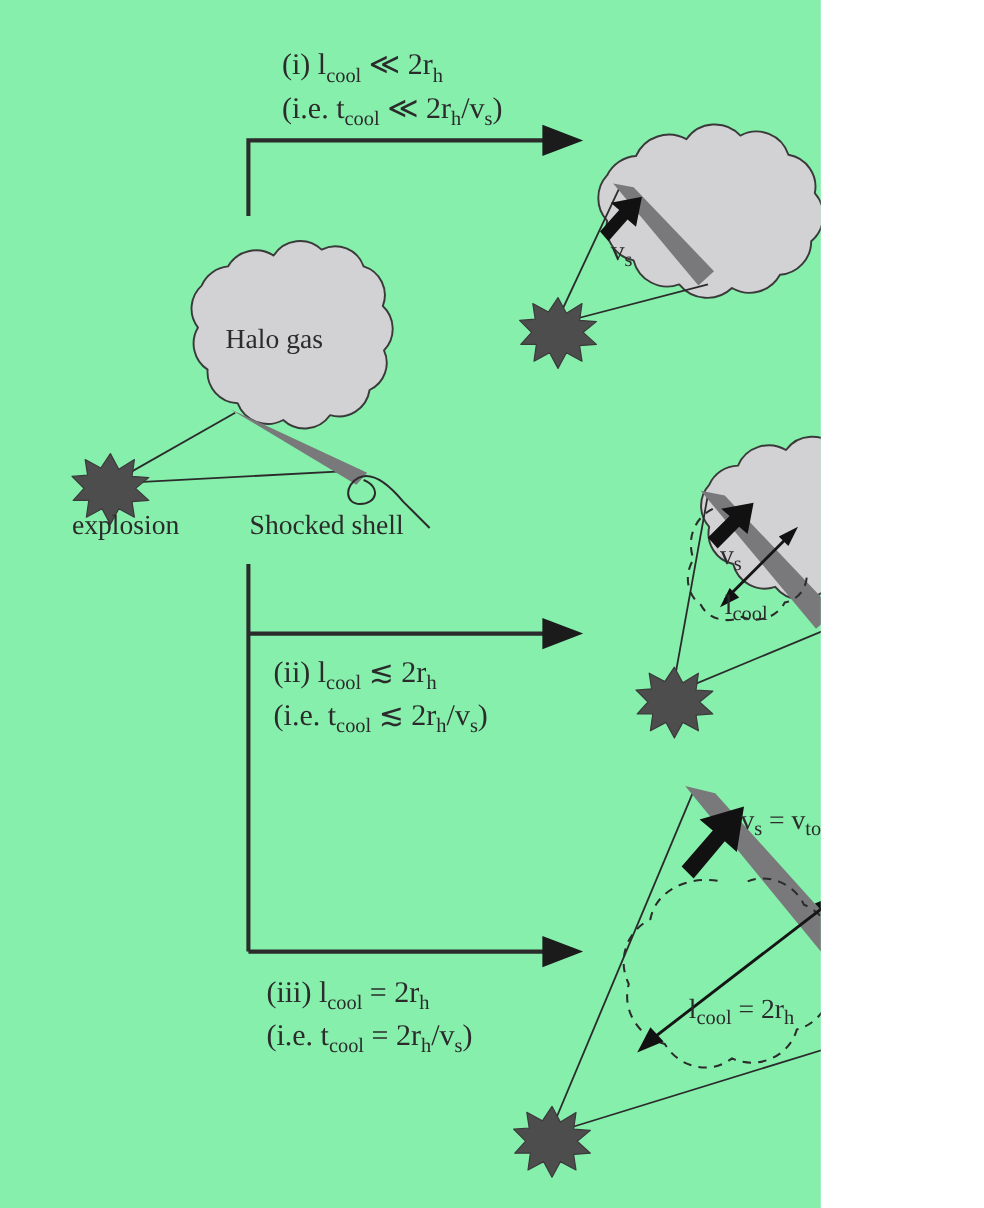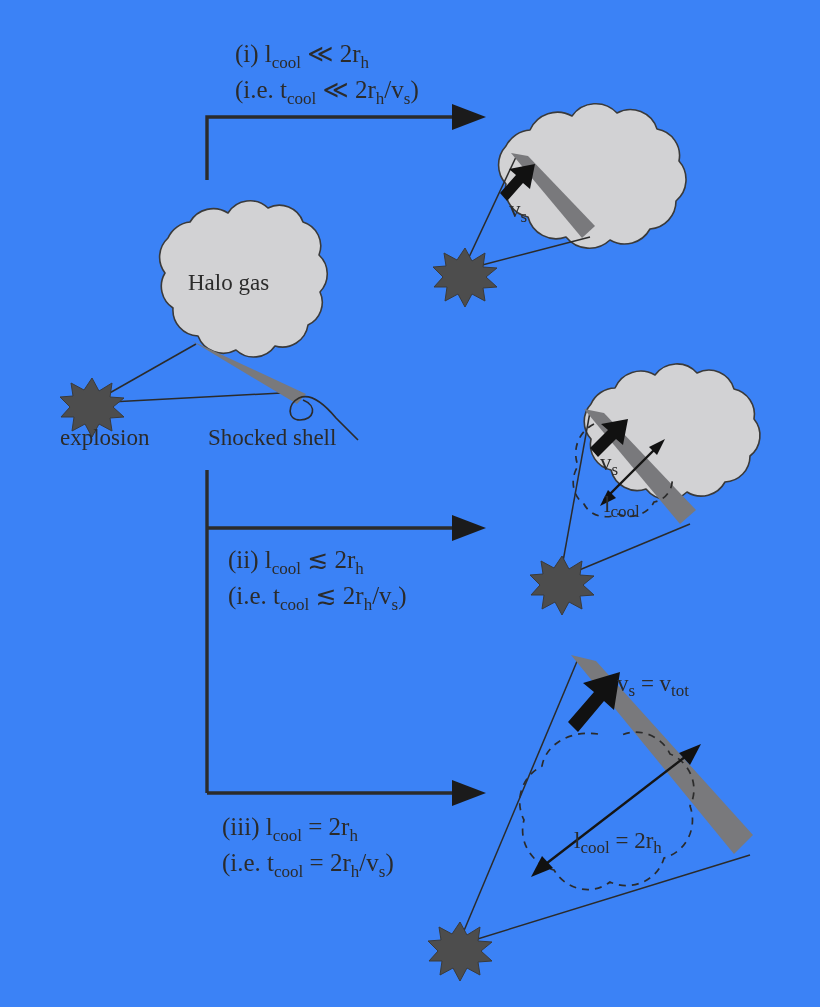--- a/index.html
+++ b/index.html
@@ -5,23 +5,23 @@
   html, body {
     margin: 0;
     padding: 0;
     background: #ffffff;
   }
   body {
     font-family: "Liberation Serif", serif;
   }
   #figure-root {
     position: relative;
-    width: 820px;
+    width: 684px;
     height: 1007px;
-    background: #3b82f6;
+    background: #86efac;
     overflow: hidden;
   }
   svg.diagram {
     position: absolute;
     top: 0;
     left: 0;
     width: 820px;
     height: 1007px;
   }
   text {

